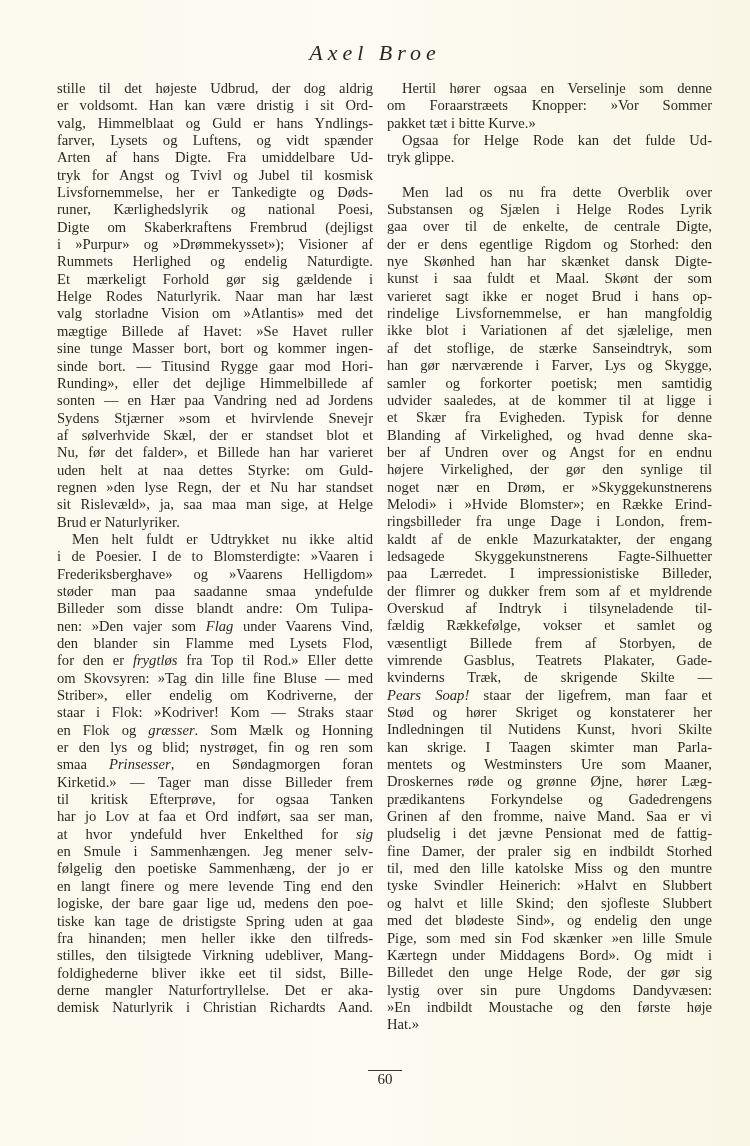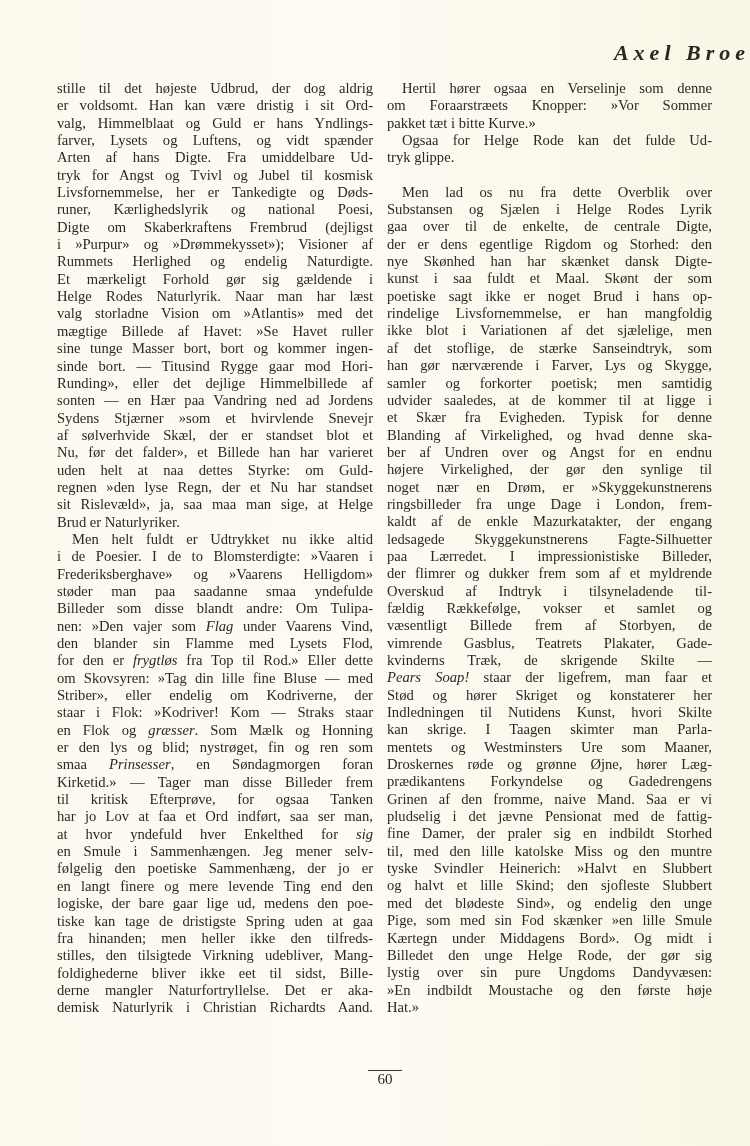--- a/index.html
+++ b/index.html
@@ -9,27 +9,26 @@
       font-family: "DejaVu Serif", "Liberation Serif", serif;
       color: #2a2723;
       position: relative;
     }
     .page {
       position: absolute; left: 0; top: 0; width: 750px; height: 1146px;
       background: linear-gradient(90deg, #fcfaef 0%, #fdfbf2 50%, #f9f6e6 100%);
     }
     .running-head {
       position: absolute; top: 40px; left: 0; width: 750px;
-      text-align: right;
+      text-align: center;
       font-family: "Liberation Serif", "DejaVu Serif", serif;
       font-style: italic;
       font-size: 22px;
       letter-spacing: 5px;
       color: #2a2723;
-      font-weight: bold;
     }
     .col {
       position: absolute; top: 80px;
       font-family: "Liberation Serif", "DejaVu Serif", serif;
       font-size: 14.6px;
       line-height: 17.35px;
       text-align: justify;
       color: #2b2824;
     }
     .col-left { left: 57px; width: 316px; }
@@ -116,32 +115,33 @@
       <span class="line last">pakket tæt i bitte Kurve.»</span>
       <span class="line indent">Ogsaa for Helge Rode kan det fulde Ud-</span>
       <span class="line last">tryk glippe.</span>
       <div class="gap"></div>
       <span class="line indent">Men lad os nu fra dette Overblik over</span>
       <span class="line">Substansen og Sjælen i Helge Rodes Lyrik</span>
       <span class="line">gaa over til de enkelte, de centrale Digte,</span>
       <span class="line">der er dens egentlige Rigdom og Storhed: den</span>
       <span class="line">nye Skønhed han har skænket dansk Digte-</span>
       <span class="line">kunst i saa fuldt et Maal. Skønt der som</span>
-      <span class="line">poetiske sagt ikke er noget Brud i hans op-</span>
+      <span class="line">varieret sagt ikke er noget Brud i hans op-</span>
       <span class="line">rindelige Livsfornemmelse, er han mangfoldig</span>
       <span class="line">ikke blot i Variationen af det sjælelige, men</span>
       <span class="line">af det stoflige, de stærke Sanseindtryk, som</span>
       <span class="line">han gør nærværende i Farver, Lys og Skygge,</span>
       <span class="line">samler og forkorter poetisk; men samtidig</span>
       <span class="line">udvider saaledes, at de kommer til at ligge i</span>
       <span class="line">et Skær fra Evigheden. Typisk for denne</span>
       <span class="line">Blanding af Virkelighed, og hvad denne ska-</span>
       <span class="line">ber af Undren over og Angst for en endnu</span>
       <span class="line">højere Virkelighed, der gør den synlige til</span>
       <span class="line">noget nær en Drøm, er »Skyggekunstnerens</span>
+      <span class="line">Melodi» i »Hvide Blomster»; en Række Erind-</span>
       <span class="line">ringsbilleder fra unge Dage i London, frem-</span>
       <span class="line">kaldt af de enkle Mazurkatakter, der engang</span>
       <span class="line">ledsagede Skyggekunstnerens Fagte-Silhuetter</span>
       <span class="line">paa Lærredet. I impressionistiske Billeder,</span>
       <span class="line">der flimrer og dukker frem som af et myldrende</span>
       <span class="line">Overskud af Indtryk i tilsyneladende til-</span>
       <span class="line">fældig Rækkefølge, vokser et samlet og</span>
       <span class="line">væsentligt Billede frem af Storbyen, de</span>
       <span class="line">vimrende Gasblus, Teatrets Plakater, Gade-</span>
       <span class="line">kvinderns Træk, de skrigende Skilte —</span>

